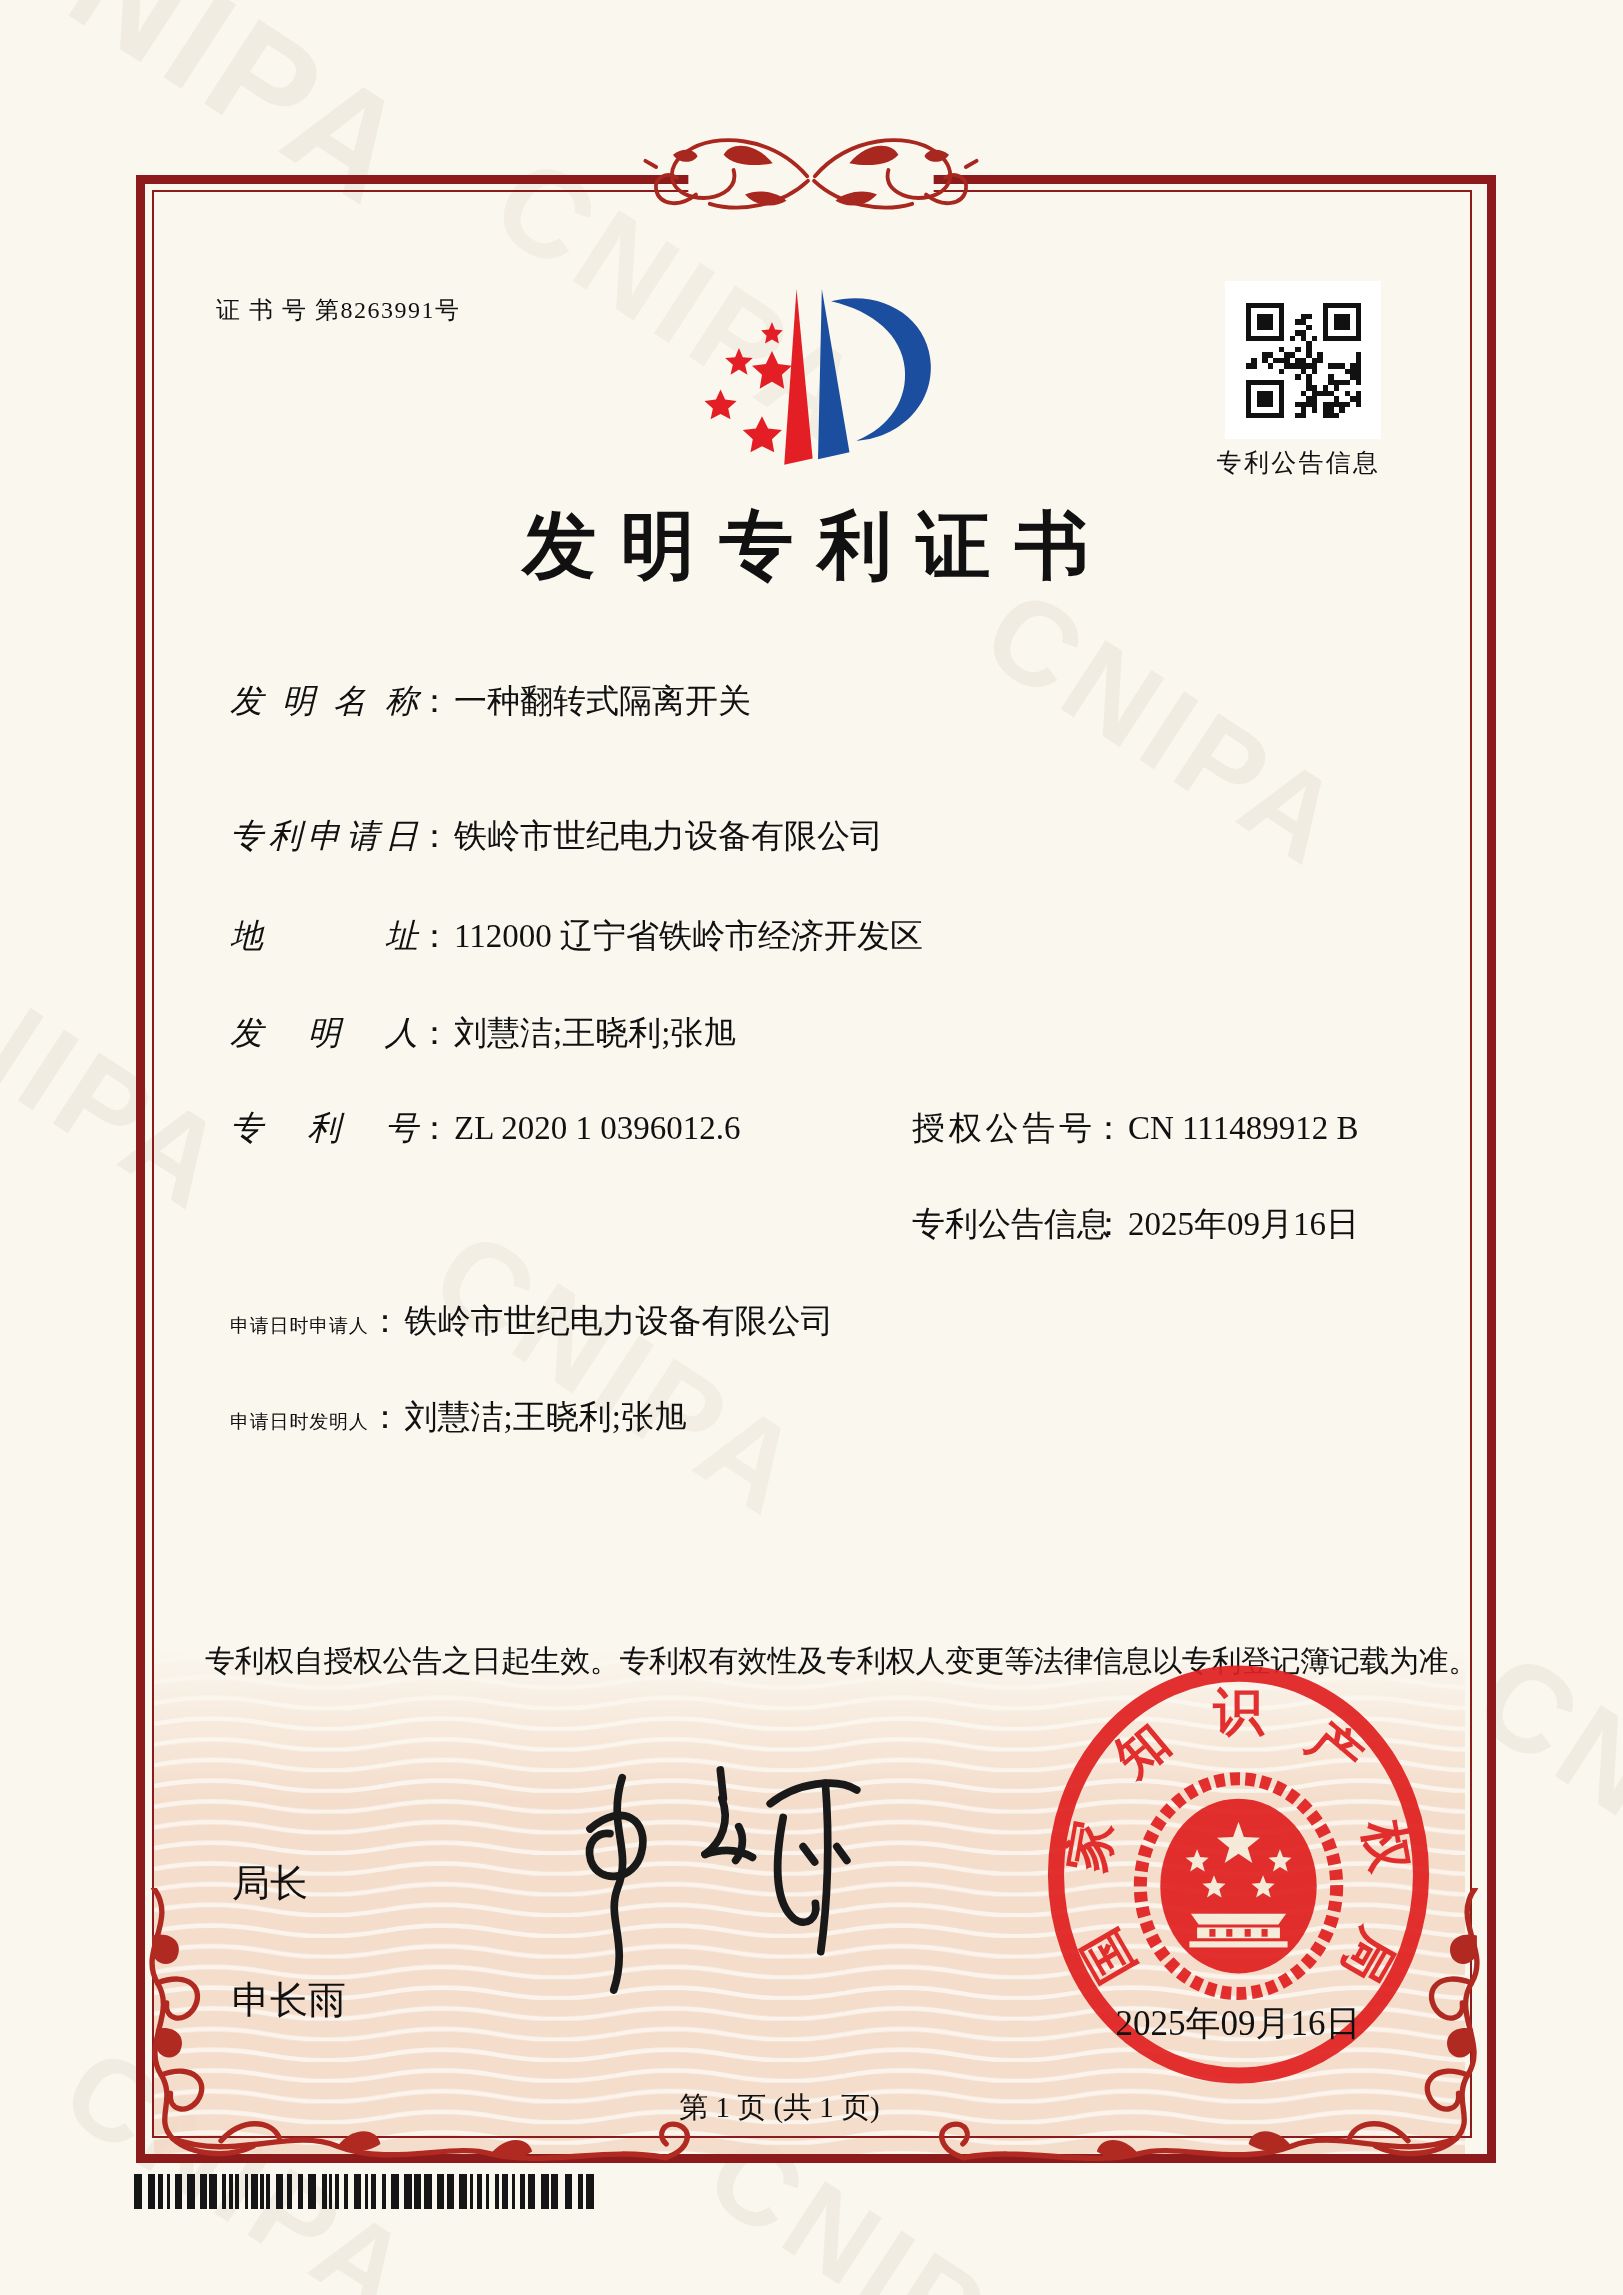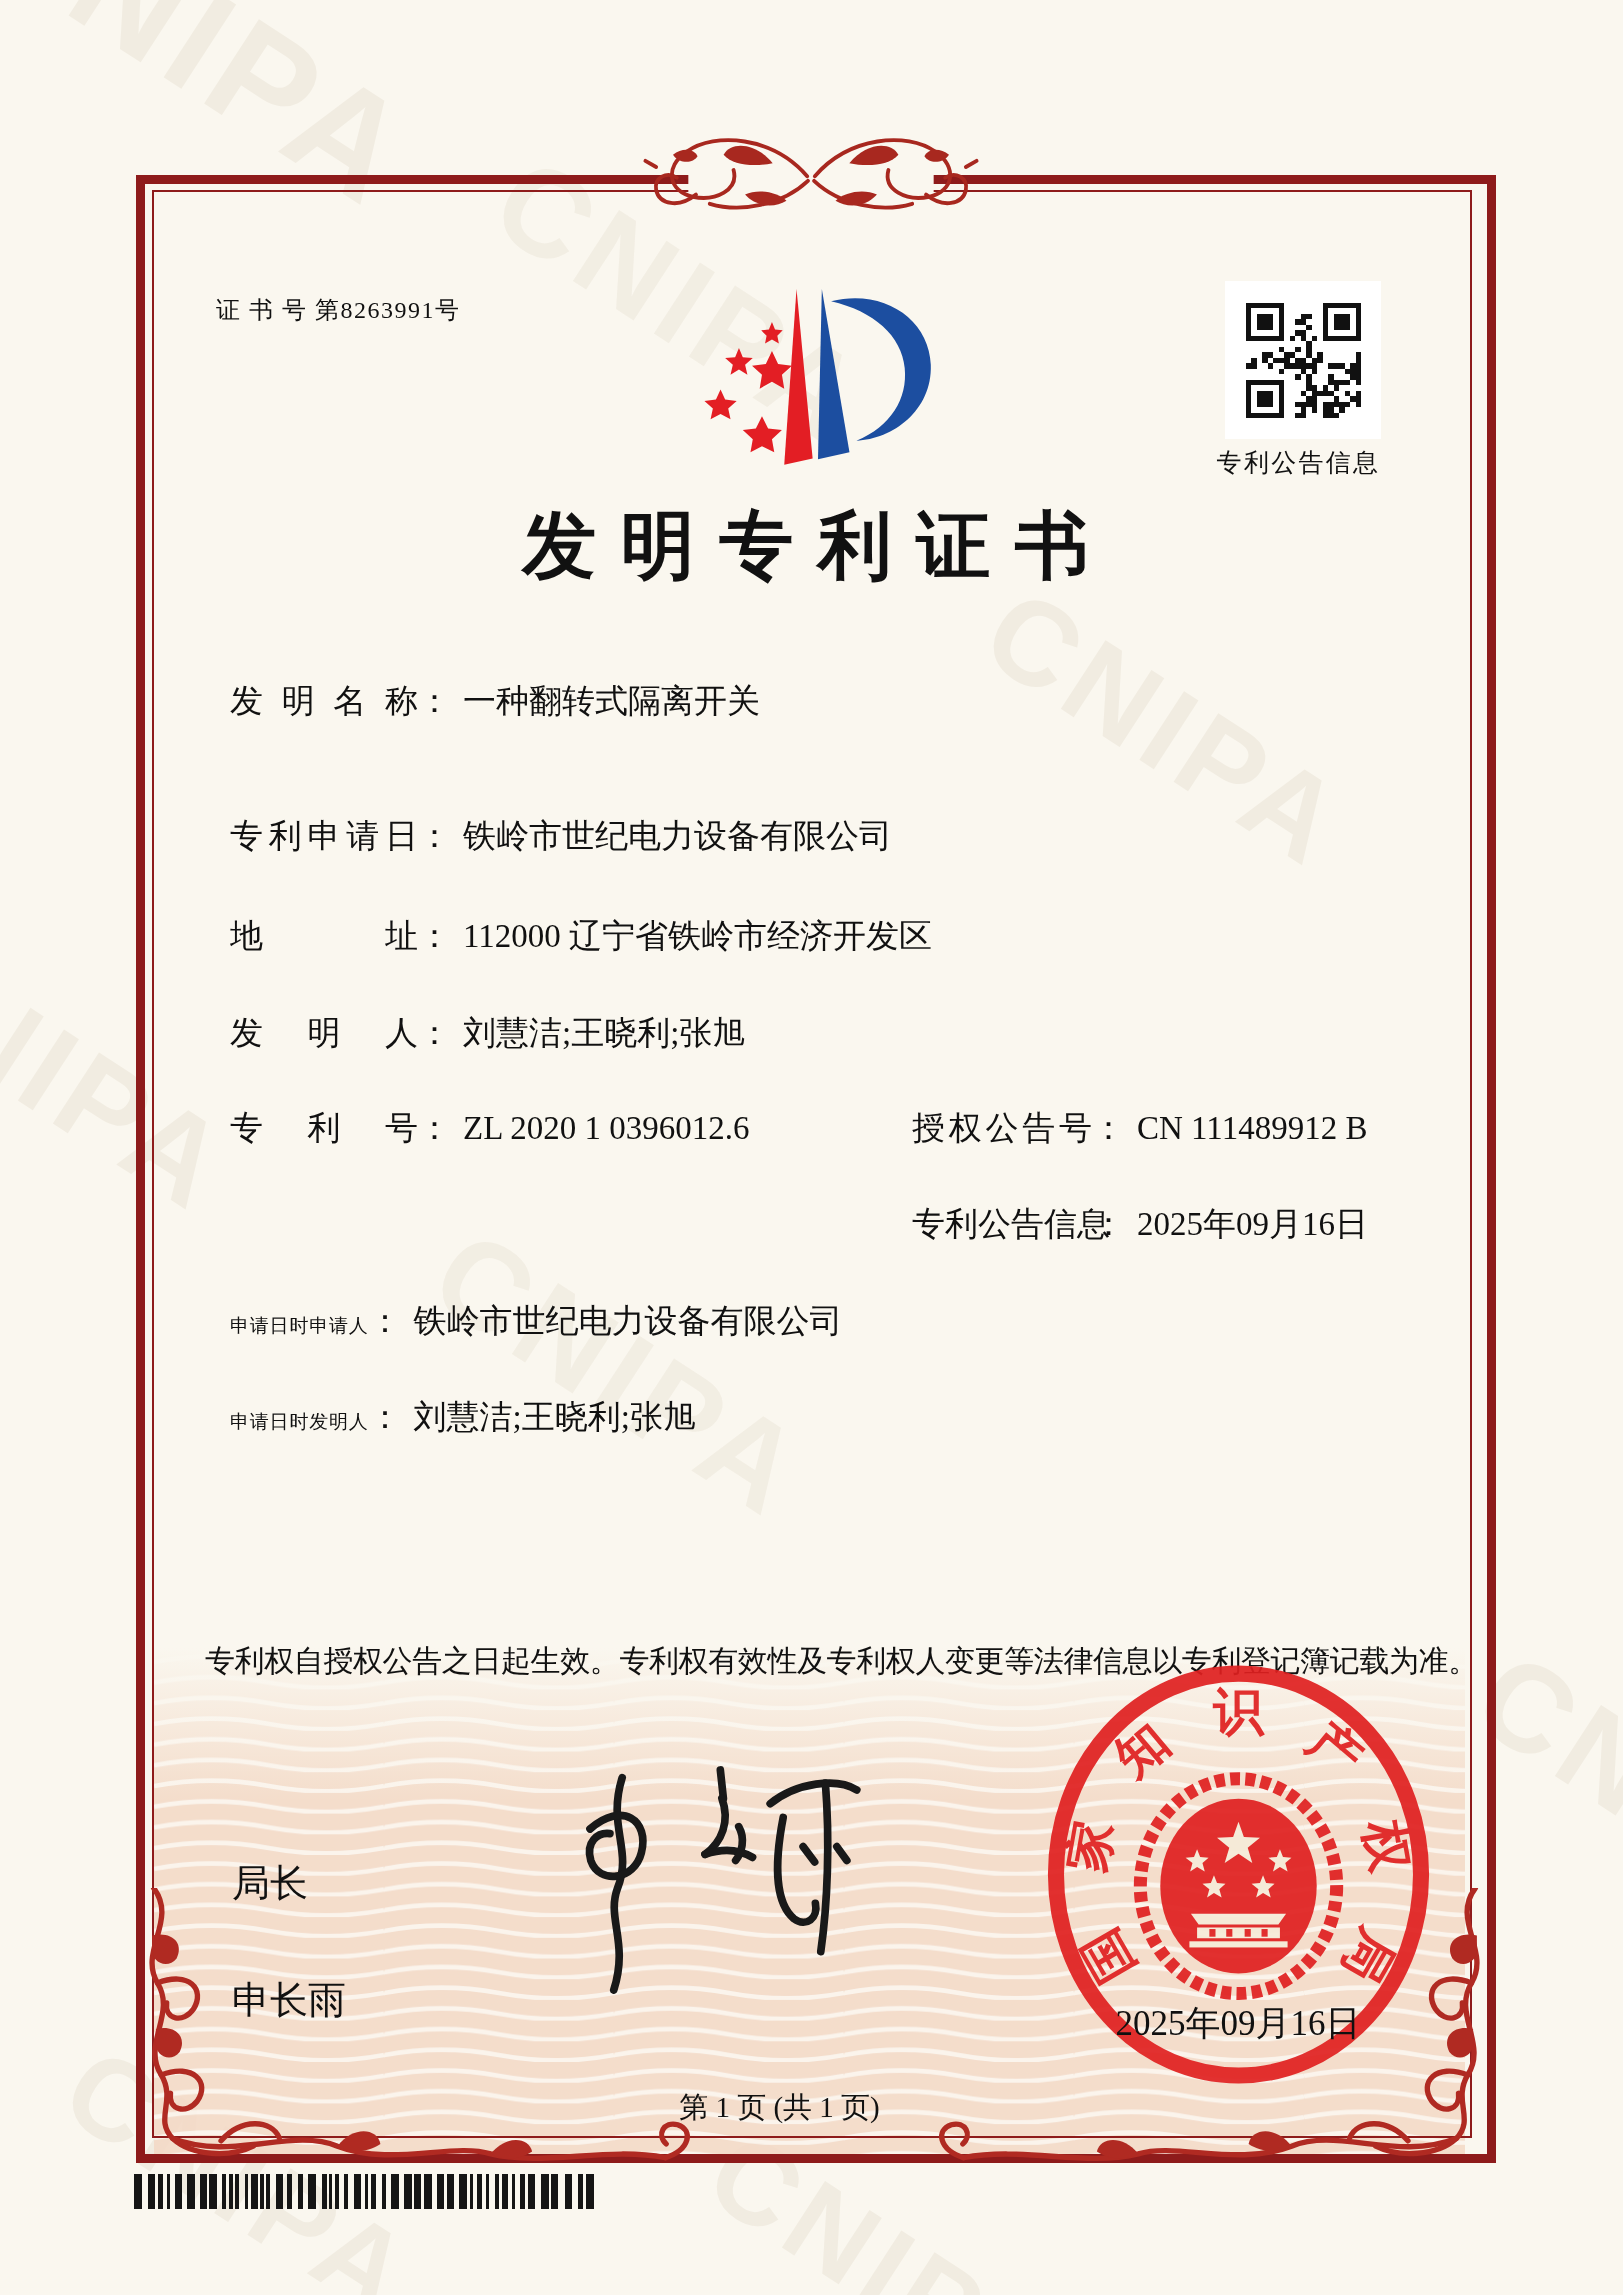--- a/index.html
+++ b/index.html
@@ -27,24 +27,24 @@
   .logo{position:absolute;left:699px;top:282px;z-index:5;}
   .qr-box{position:absolute;left:1225px;top:281px;width:156px;height:158px;background:#ffffff;z-index:5;}
   .qr-caption{position:absolute;left:1214px;top:446px;width:169px;font-size:25px;letter-spacing:2.3px;
       text-align:center;z-index:5;}
   .doc-title{position:absolute;left:0;width:1623px;top:497px;text-align:center;font-size:74px;
       font-weight:bold;letter-spacing:24.5px;padding-left:12.3px;box-sizing:border-box;z-index:5;}
 
   
   .row{position:absolute;left:230px;font-size:33px;white-space:nowrap;z-index:5;}
   .row2{position:absolute;left:912px;font-size:33px;white-space:nowrap;z-index:5;}
-  .flabel{display:inline-block;width:188px;text-align:justify;text-align-last:justify;vertical-align:baseline;}
+  .flabel{display:inline-block;width:188px;text-align:justify;text-align-last:justify;vertical-align:baseline;font-style:italic;}
   .flabel5{display:inline-block;width:180px;text-align:justify;text-align-last:justify;vertical-align:baseline;}
   .flabel7{display:inline-block;font-size:19px;letter-spacing:0.8px;vertical-align:baseline;}
-  .fvalue{margin-left:12px;}
+  .fvalue{margin-left:3px;}
 
   
   .stmt1{position:absolute;left:262px;top:1576px;font-size:30px;letter-spacing:0.4px;z-index:5;}
   .stmt2{position:absolute;left:205px;top:1641px;font-size:30px;letter-spacing:-0.4px;z-index:5;}
 
   
   .waves{position:absolute;left:154px;top:1648px;width:1311px;height:506px;z-index:1;}
   .waves-fade{position:absolute;left:154px;top:1648px;width:1311px;height:153px;z-index:1;
       background:linear-gradient(#faf7ef, rgba(250,247,239,0));}
 

